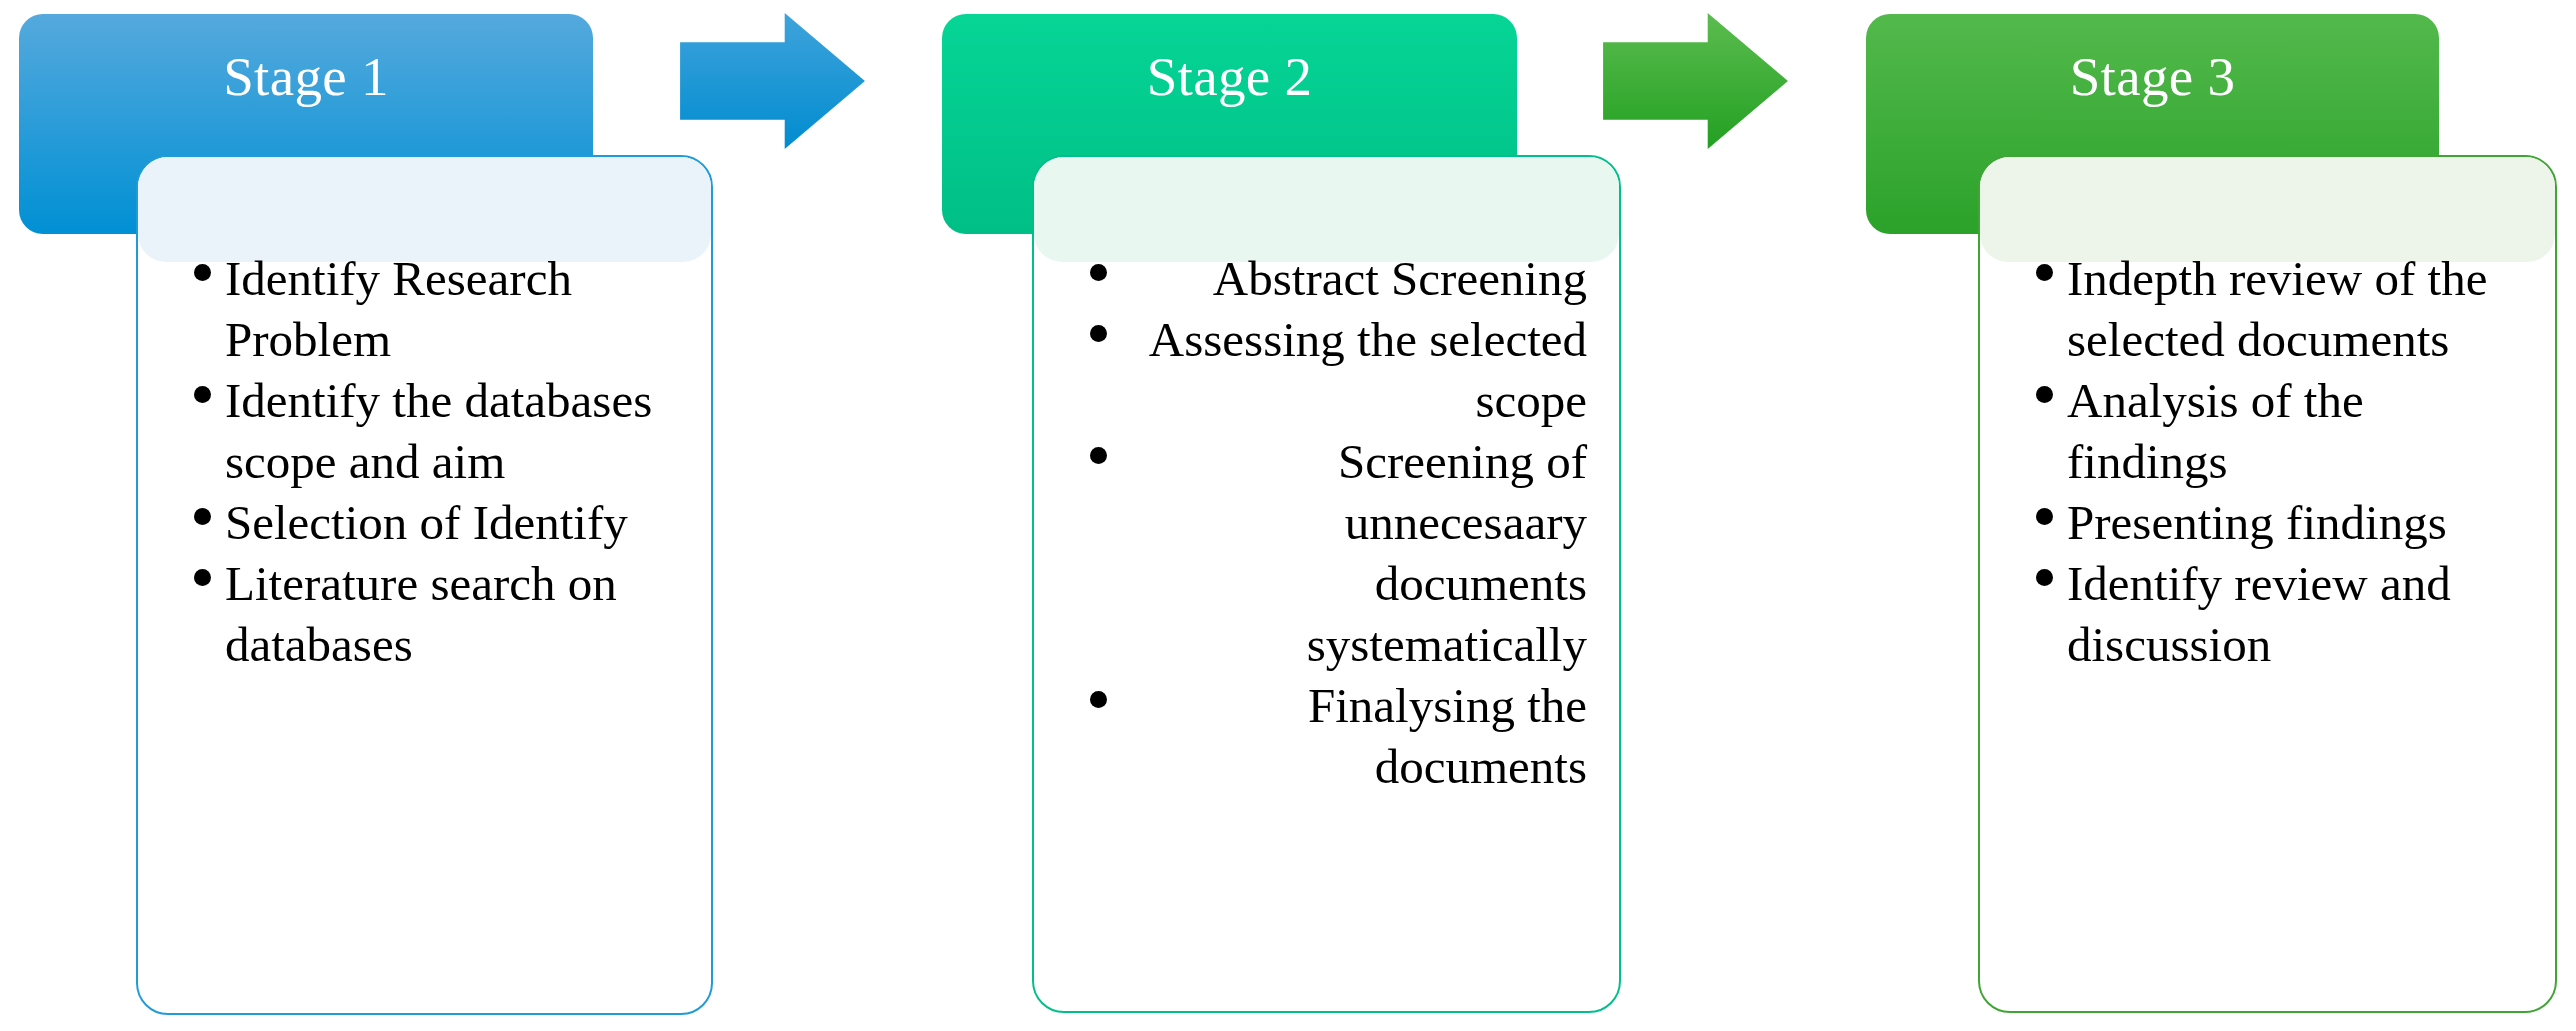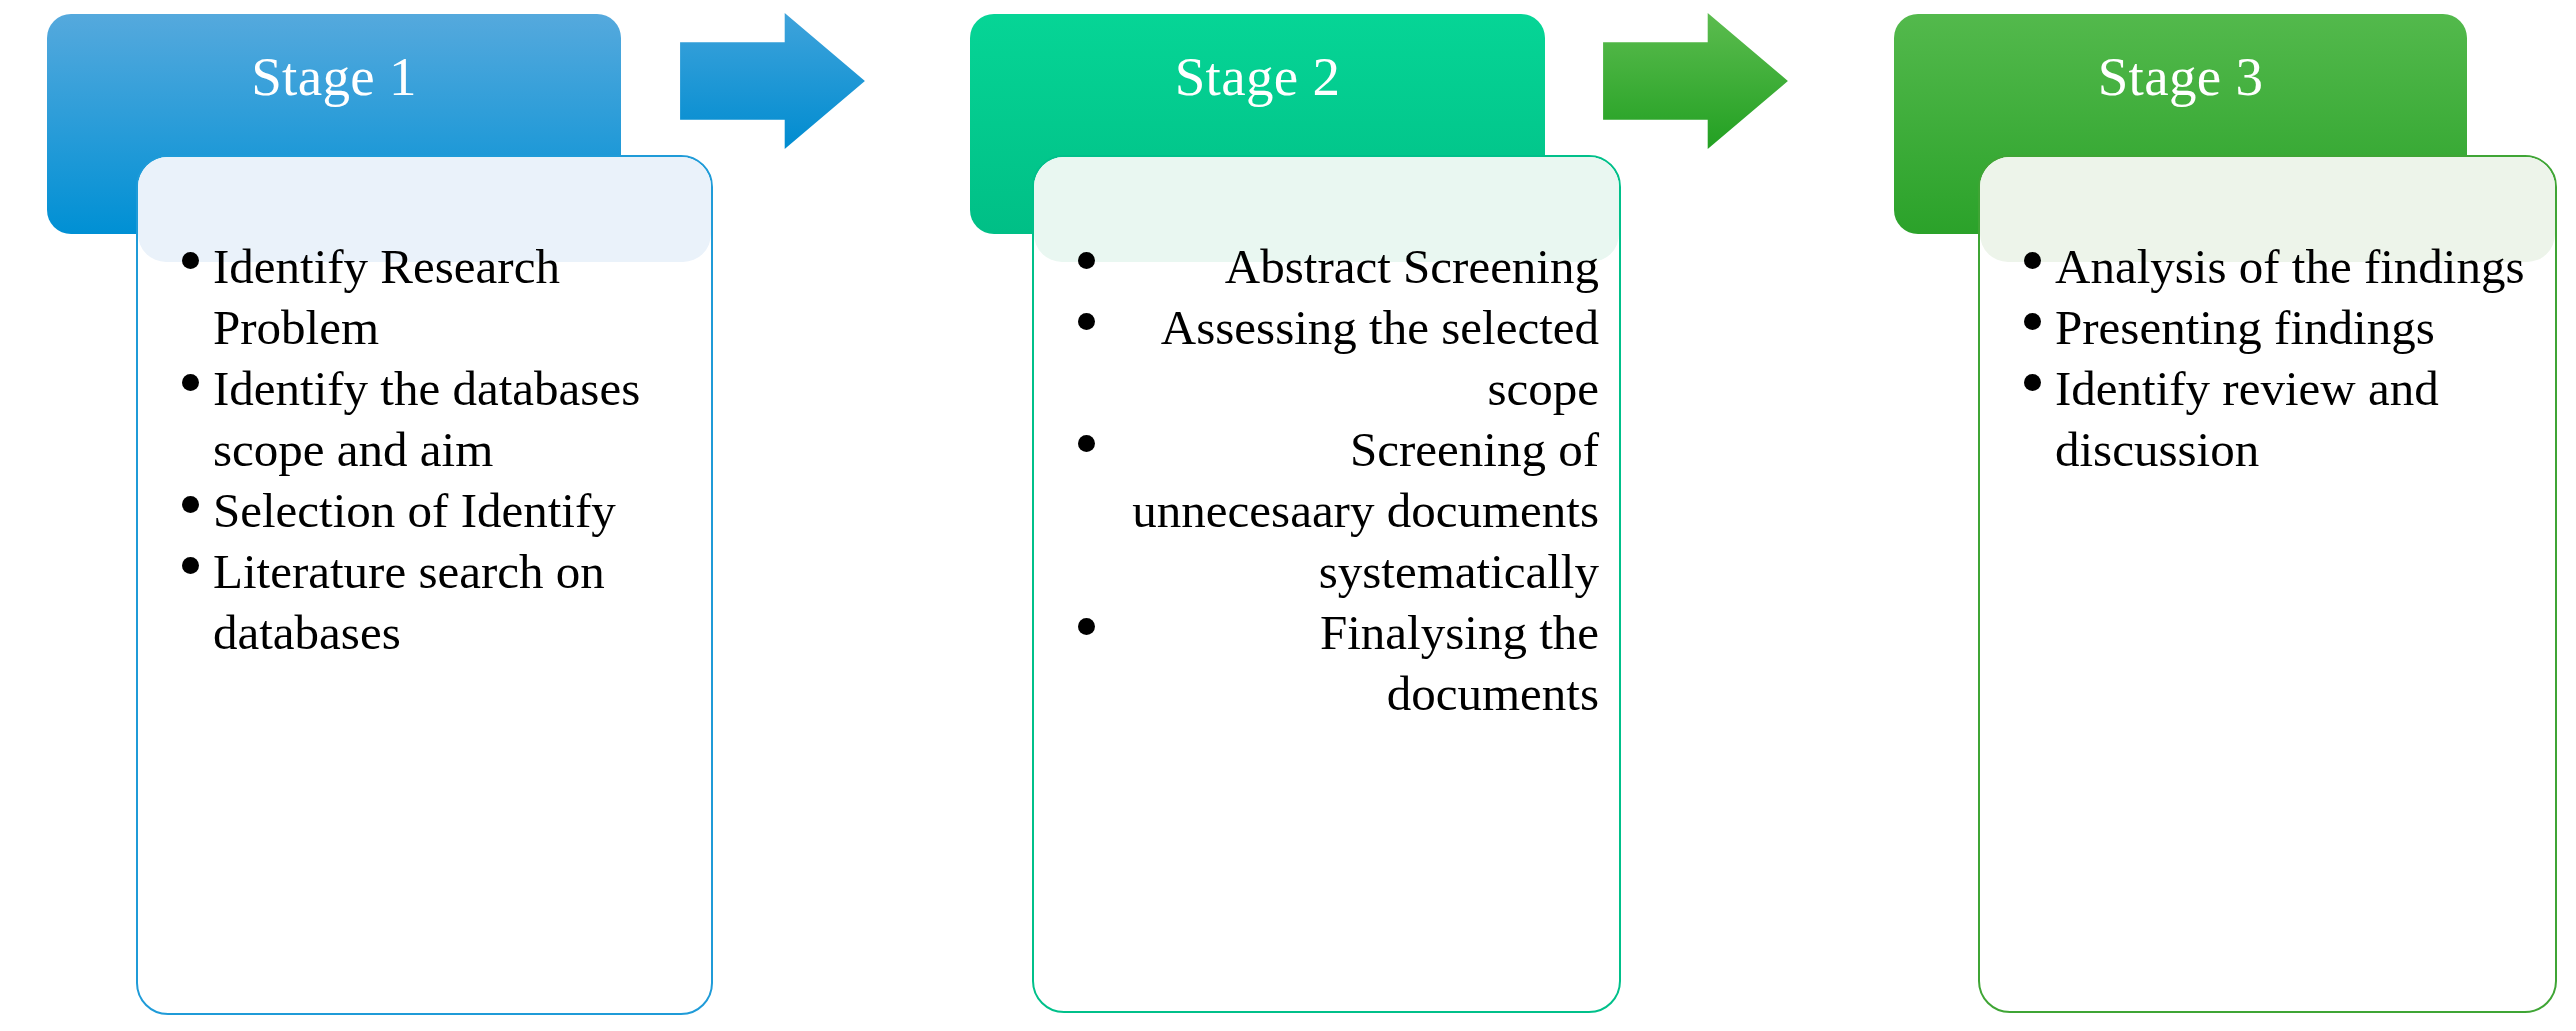--- a/index.html
+++ b/index.html
@@ -19,21 +19,20 @@
 
   
   .stage-header {
     position: absolute;
     border-radius: 24px;
     box-sizing: border-box;
     display: flex;
     align-items: flex-start;
     justify-content: center;
     z-index: 2;
-    margin-left: 28px;
   }
   .stage-header-label {
     color: #ffffff;
     font-size: 55px;
     line-height: 1;
     padding-top: 35px;
     letter-spacing: 0.3px;
     white-space: nowrap;
     font-family: "Liberation Serif", "DejaVu Serif", serif;
   }
@@ -55,21 +54,21 @@
     top: 0;
     height: 105px;
     border-bottom-left-radius: 28px;
     border-bottom-right-radius: 28px;
     z-index: 1;
     pointer-events: none;
   }
   .stage-list {
     position: relative;
     z-index: 2;
-    margin: 4px;
+    margin: 16px;
     padding: 16px;
     list-style: none;
     padding-top: 75px;
   }
   .stage-list li {
     position: relative;
     color: #000000;
     font-size: 49px;
     line-height: 1.245;
     padding-left: 55px;
@@ -176,20 +175,24 @@
 
   <div class="stage-header" id="hdr-3" style="left: 1866px; top: 14px; width: 573px; height: 220px; background: linear-gradient(rgb(83, 185, 76) 0%, rgb(43, 162, 42) 100%);">
     <span class="stage-header-label">Stage 3</span>
   </div>
 
   <div class="stage-body" id="body-3" style="left: 1978px; top: 155px; width: 579px; height: 858px; border: 2.8px solid rgb(63, 165, 53);">
     <div class="stage-body-tint" id="tint-3" style="background: rgb(237, 244, 234);"></div>
     <ul class="stage-list" id="list-3">
       <li>
         <span class="bullet-dot"></span>
+        <span>Indepth review of the selected documents</span>
+      </li>
+      <li>
+        <span class="bullet-dot"></span>
         <span>Analysis of the findings</span>
       </li>
       <li>
         <span class="bullet-dot"></span>
         <span>Presenting findings</span>
       </li>
       <li>
         <span class="bullet-dot"></span>
         <span>Identify review and discussion</span>
       </li>

